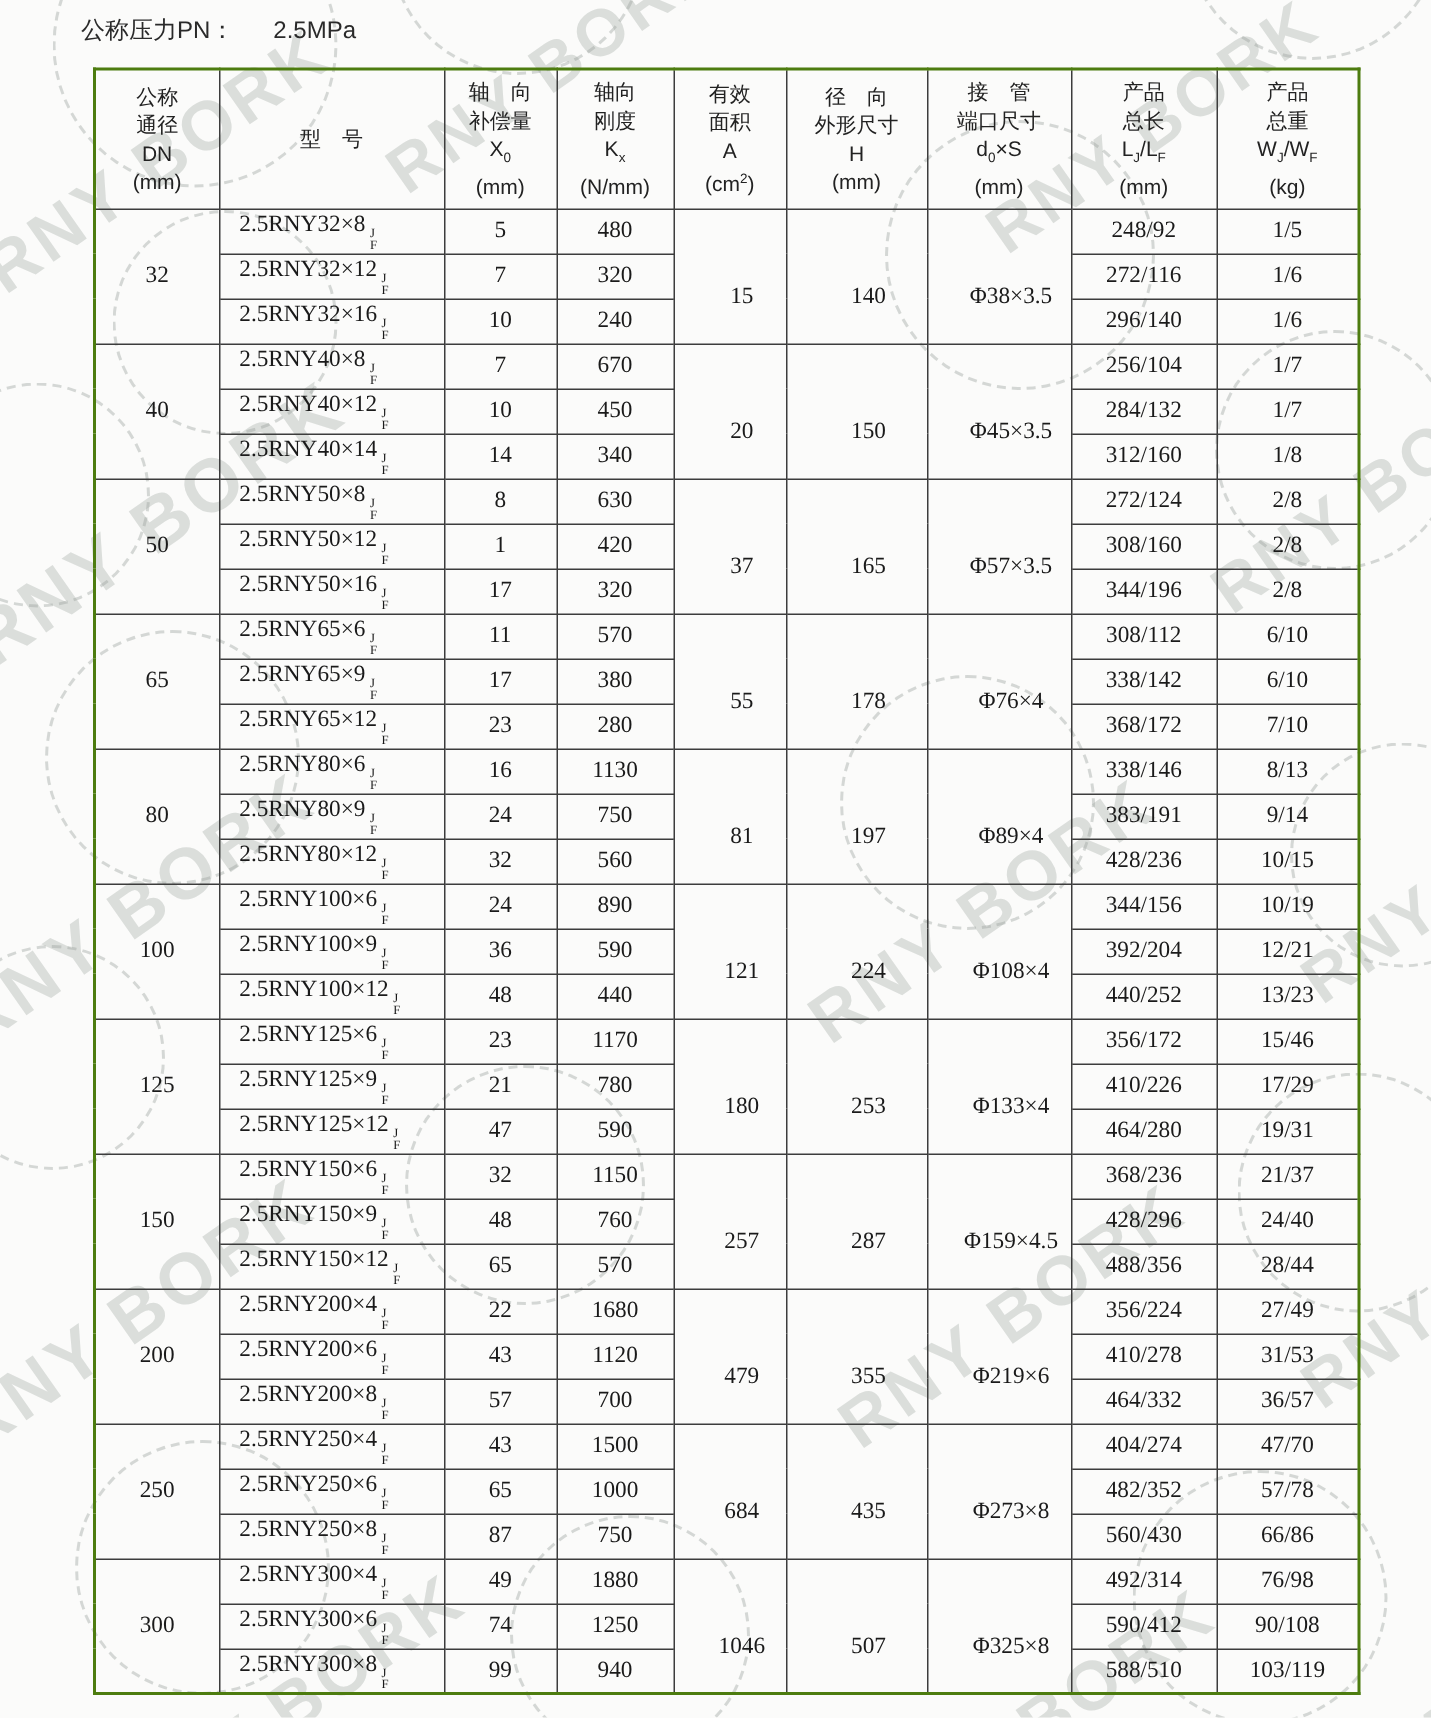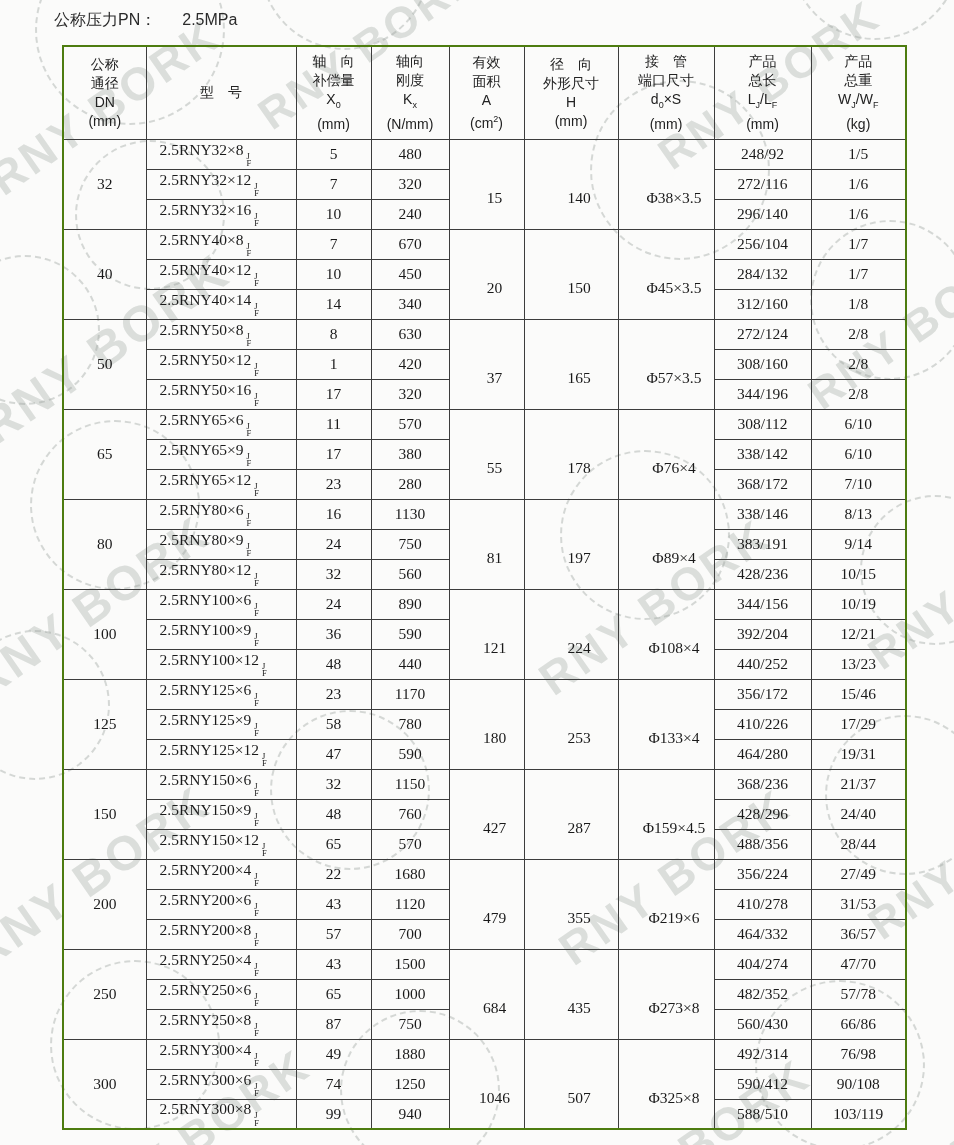--- a/index.html
+++ b/index.html
@@ -397,21 +397,21 @@
           <td class="c-h" rowspan="3"><span class="lowered">253</span></td>
           <td class="c-pipe" rowspan="3"><span class="lowered">Φ133×4</span></td>
           <td class="c-l"><span>356/172</span></td>
           <td class="c-w"><span>15/46</span></td>
         </tr>
         <tr>
           <td class="c-model"><span class="m-base">2.5RNY125×9</span><span class="jf">
               <i>J</i>
               <i>F</i>
             </span></td>
-          <td class="c-x0"><span>58</span></td>
+          <td class="c-x0"><span>21</span></td>
           <td class="c-kx"><span>780</span></td>
           <td class="c-l"><span>410/226</span></td>
           <td class="c-w"><span>17/29</span></td>
         </tr>
         <tr>
           <td class="c-model"><span class="m-base">2.5RNY125×12</span><span class="jf">
               <i>J</i>
               <i>F</i>
             </span></td>
           <td class="c-x0"><span>47</span></td>
@@ -420,21 +420,21 @@
           <td class="c-w"><span>19/31</span></td>
         </tr>
         <tr>
           <td class="c-dn" rowspan="3"><span>150</span></td>
           <td class="c-model"><span class="m-base">2.5RNY150×6</span><span class="jf">
               <i>J</i>
               <i>F</i>
             </span></td>
           <td class="c-x0"><span>32</span></td>
           <td class="c-kx"><span>1150</span></td>
-          <td class="c-a" rowspan="3"><span class="lowered">427</span></td>
+          <td class="c-a" rowspan="3"><span class="lowered">257</span></td>
           <td class="c-h" rowspan="3"><span class="lowered">287</span></td>
           <td class="c-pipe" rowspan="3"><span class="lowered">Φ159×4.5</span></td>
           <td class="c-l"><span>368/236</span></td>
           <td class="c-w"><span>21/37</span></td>
         </tr>
         <tr>
           <td class="c-model"><span class="m-base">2.5RNY150×9</span><span class="jf">
               <i>J</i>
               <i>F</i>
             </span></td>

